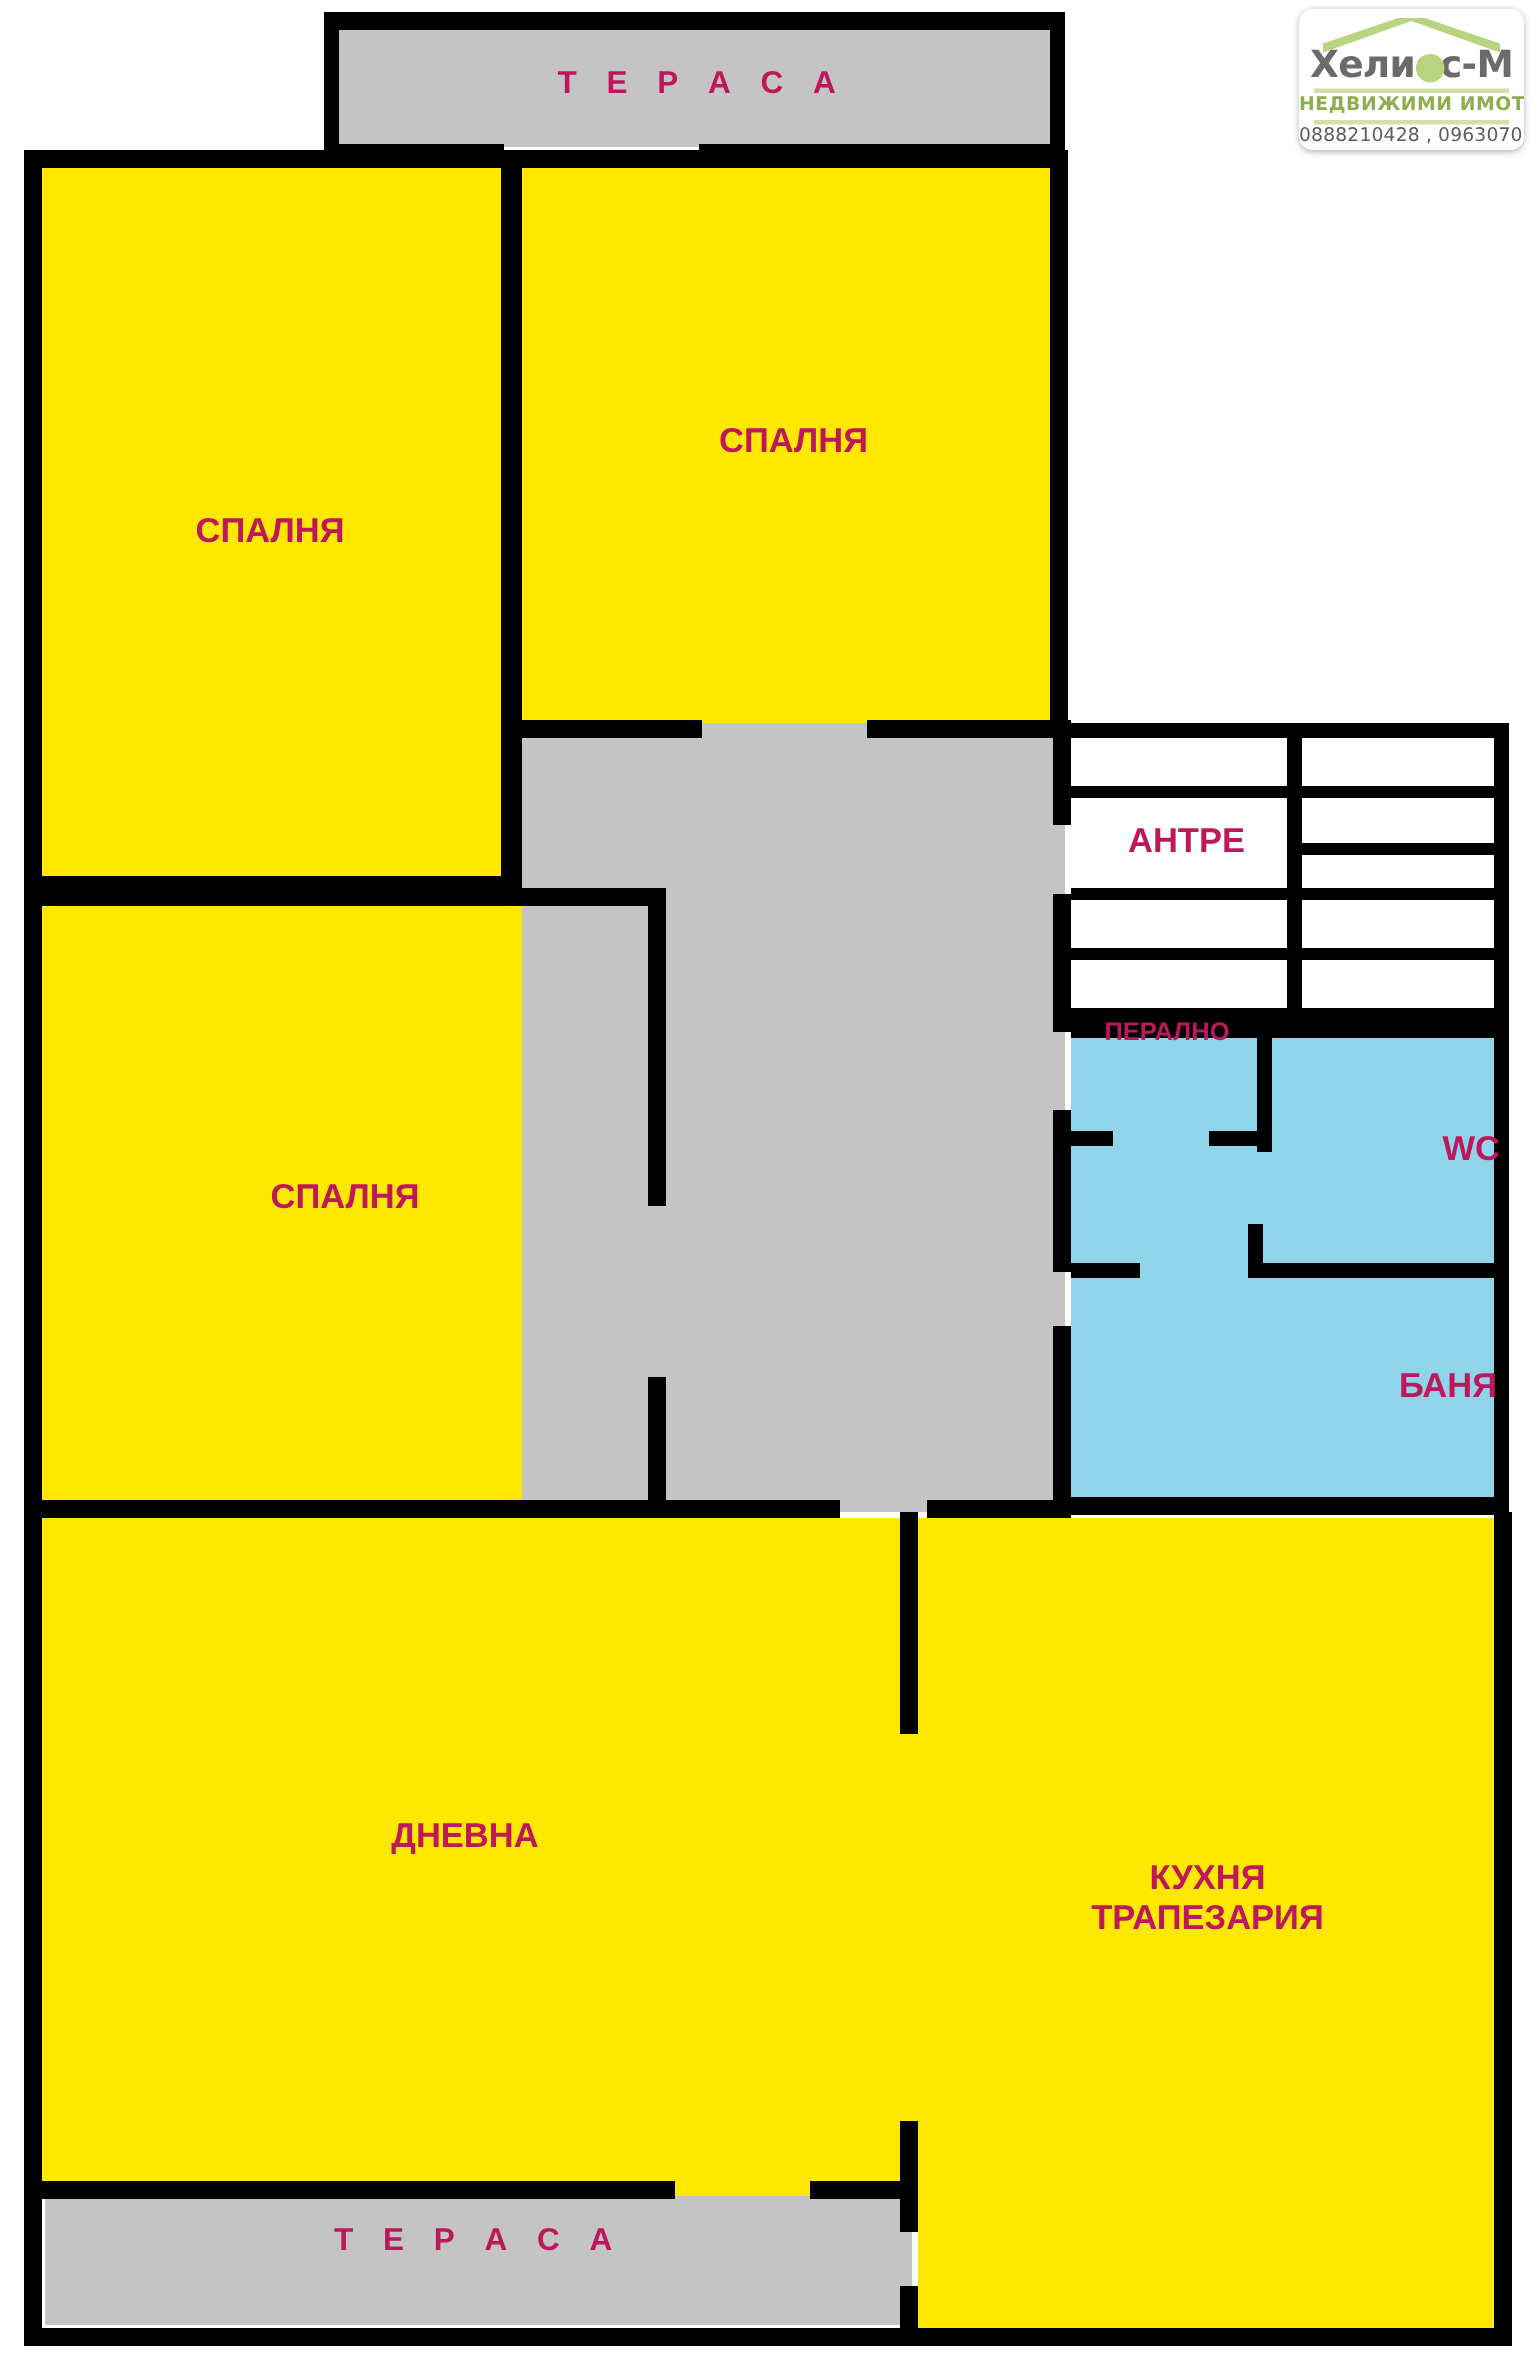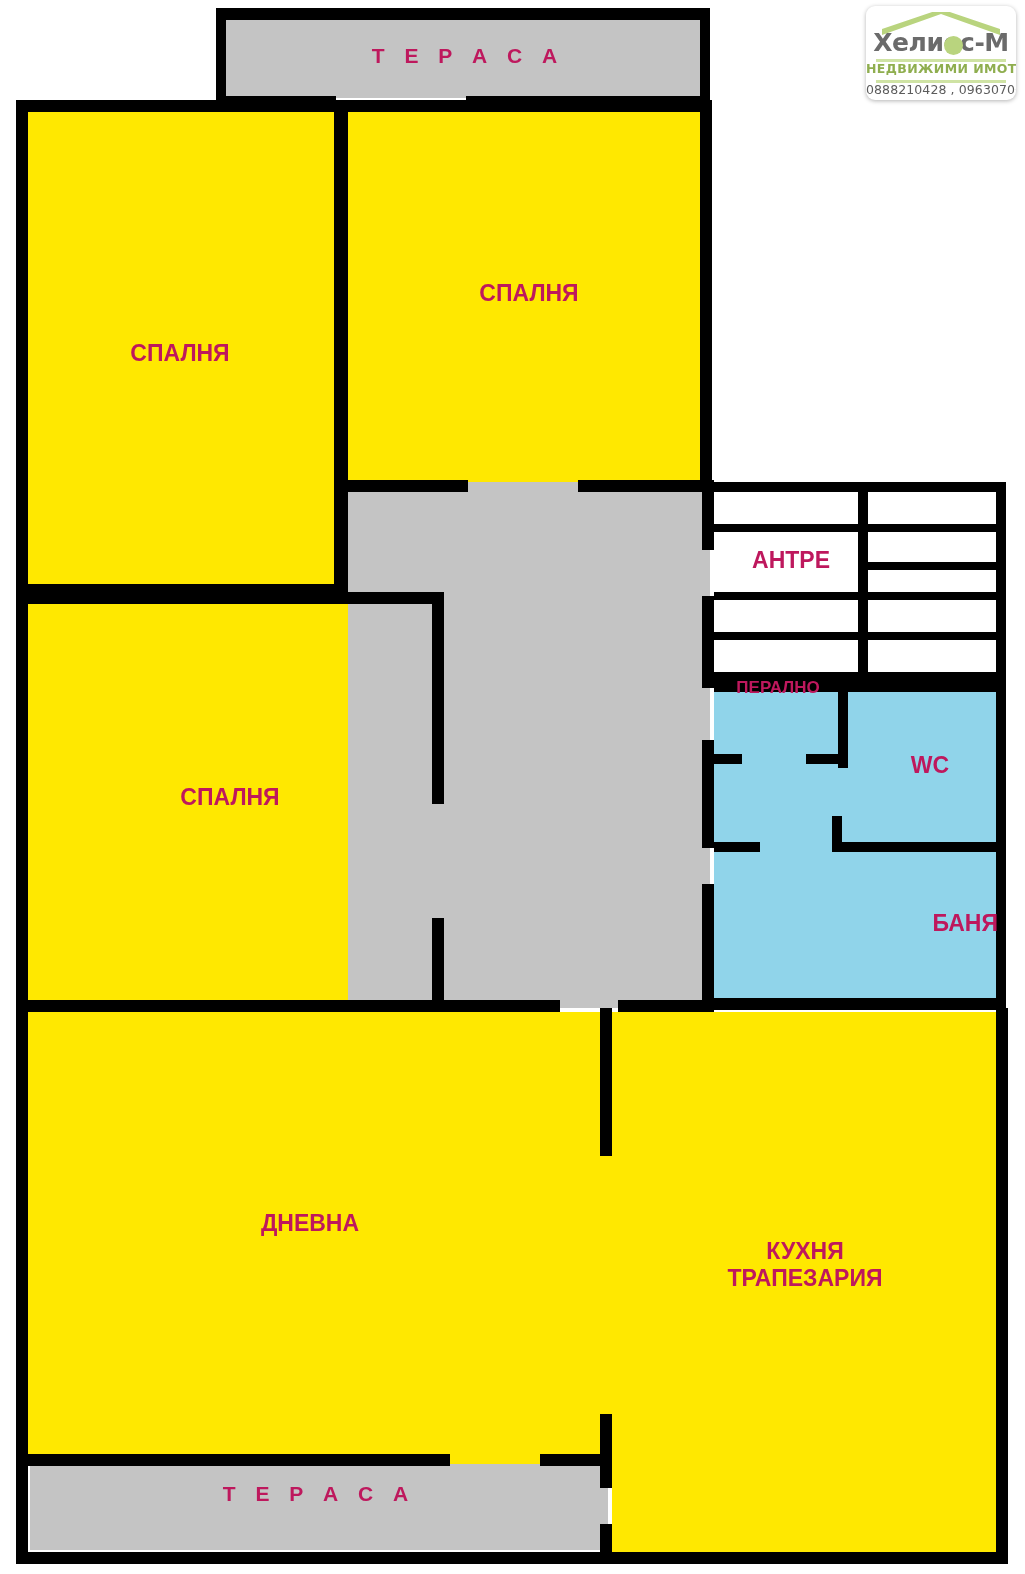--- a/index.html
+++ b/index.html
@@ -175,21 +175,21 @@
 
   <div class="rlabel lg" style="left:348px;top:280px;width:362px;">СПАЛНЯ</div>
 
   <div class="rlabel lg" style="left:26px;top:784px;width:408px;">СПАЛНЯ</div>
 
 
   <div class="rlabel lg" style="left:722px;top:547px;width:138px;">АНТРЕ</div>
 
   <div class="rlabel sm" style="left:714px;top:678px;width:128px;">ПЕРАЛНО</div>
 
-  <div class="rlabel lg" style="left:860px;top:752px;width:140px;">WC</div>
+  <div class="rlabel lg" style="left:860px;top:752px;width:140px;text-align:right;">WC</div>
 
   <div class="rlabel lg" style="left:722px;top:910px;width:276px;text-align:right;">БАНЯ</div>
 
   <div class="rlabel lg" style="left:110px;top:1210px;width:400px;">ДНЕВНА</div>
 
   <div class="rlabel lg" style="left:640px;top:1238px;width:330px;">КУХНЯ
 ТРАПЕЗАРИЯ</div>
 
   <div class="rlabel md sp" style="left:30px;top:1482px;width:578px;">Т Е Р А С А</div>
 

